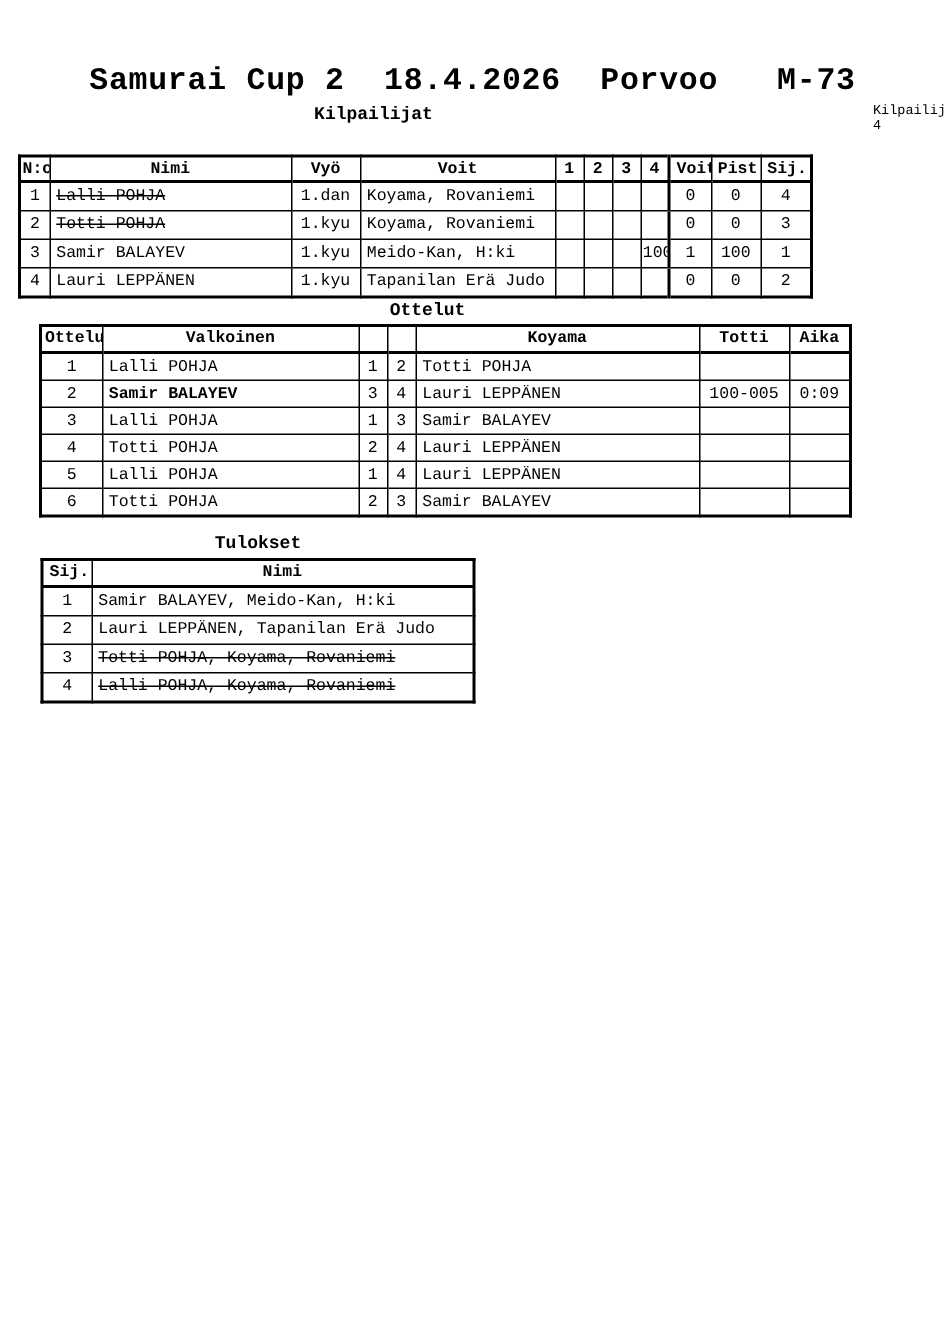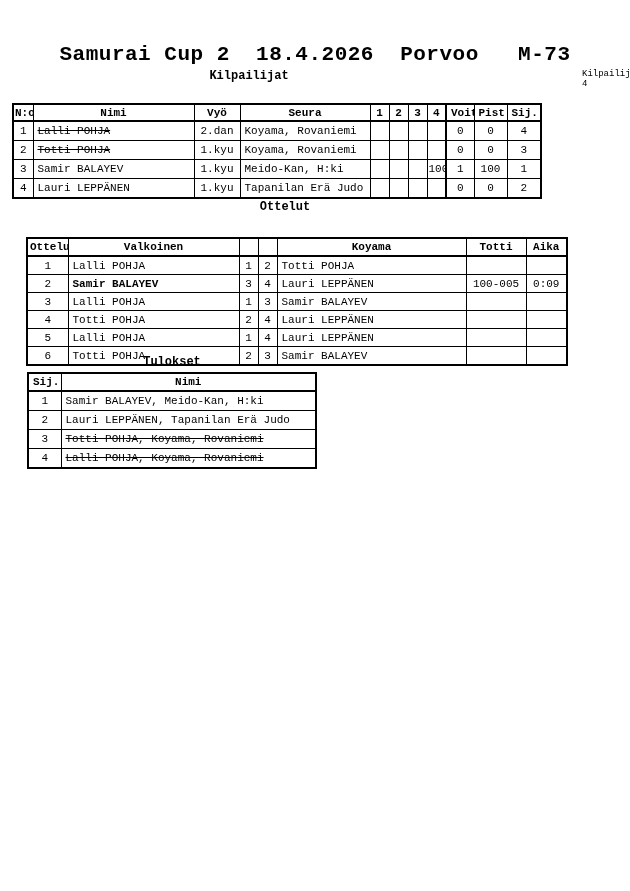--- a/index.html
+++ b/index.html
@@ -18,21 +18,21 @@
   .count-label { position:absolute; top:69px; left:545px; font-size:9px;margin-left:37px; }
 
   table { border-collapse:collapse; table-layout:fixed; position:absolute; background:#fff; }
   table, .tbl { border:2px solid #000; }
   td, th {
     border:1px solid #000; font-size:11px; padding:0 4px;
     white-space:nowrap; overflow:hidden; text-align:center; font-weight:normal;
   }
   thead th { font-weight:bold; border-bottom:2px solid #000; }
   .t1 { left:12px; top:90px;  width:528px;margin-top:13px; }
-  .t2 { left:26px; top:216px; width:540px;margin-top:21px; }
+  .t2 { left:26px; top:216px; width:540px; }
   .t3 { left:27px; top:372px; width:288px; }
   .t1 thead th { height:15px; }
   .t1 td { height:18px; }
   .t2 thead th { height:16px; }
   .t2 td { height:17px; }
   .t3 thead th { height:16px; }
   .t3 td { height:18px; }
   .al { text-align:left; }
   .strike { text-decoration:line-through; }
   .bold { font-weight:bold; }
@@ -59,35 +59,35 @@
         <col style="width:19px">
       <col style="width:28px">
         <col style="width:33px">
         <col style="width:34px">
     </colgroup>
     <thead>
       <tr>
         <th class="al" style="padding:0 1px">N:o</th>
         <th>Nimi</th>
         <th>Vyö</th>
-        <th>Seura</th>
+        <th>Voit</th>
         <th>1</th>
         <th>2</th>
         <th>3</th>
         <th>4</th>
         <th class="thickL">Voit.</th>
         <th>Pist.</th>
         <th>Sij.</th>
       </tr>
     </thead>
     <tbody>
       <tr>
         <td>1</td>
         <td class="al strike">Lalli POHJA</td>
-        <td>2.dan</td>
+        <td>1.dan</td>
         <td class="al">Koyama, Rovaniemi</td>
         <td></td>
         <td></td>
         <td></td>
         <td></td>
         <td class="thickL">0</td>
         <td>0</td>
         <td>4</td>
       </tr>
       <tr>

